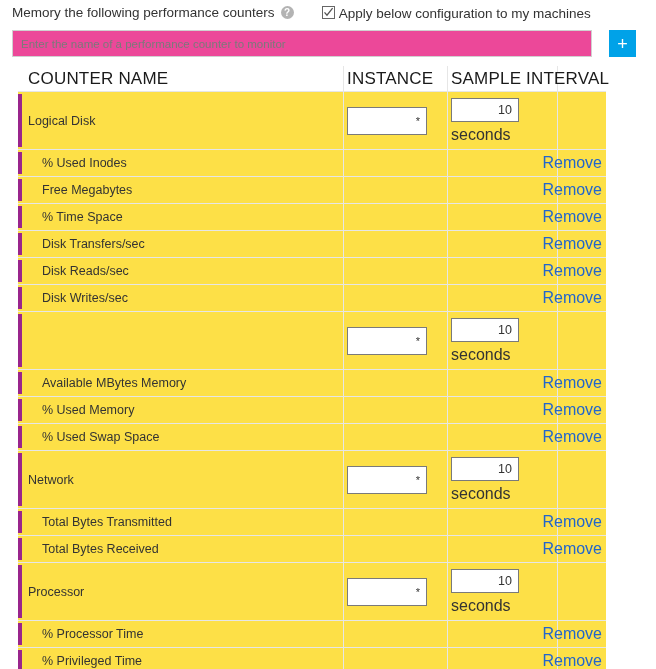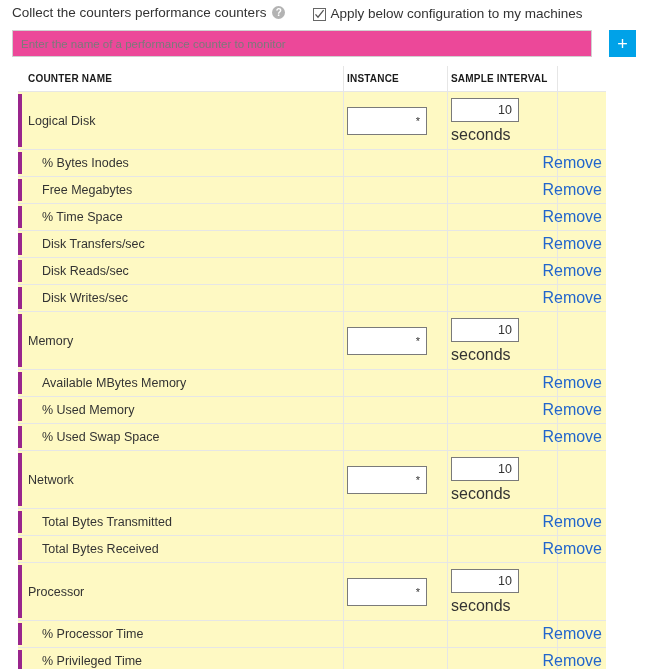--- a/index.html
+++ b/index.html
@@ -43,21 +43,21 @@
     font-weight: bold;
     text-align: center;
     line-height: 13px;
     margin-left: 6px;
     vertical-align: 1px;
     cursor: pointer;
   }
   .apply-wrap {
     margin-left: 28px;
     display: flex;
-    align-items: flex-end;
+    align-items: flex-start;
     white-space: nowrap;
   }
   .chk {
     width: 11px;
     height: 11px;
     border: 1px solid #666666;
     background: #ffffff;
     position: relative;
     display: inline-block;
     margin-right: 4px;
@@ -118,35 +118,35 @@
     left: 18px; top: 66px;
     width: 588px;
   }
   .thead {
     height: 25px;
     position: relative;
   }
   .th {
     position: absolute;
     top: 0;
-    font-size: 10px;
-    font-weight: bold;
+    font-size: 17px;
+    font-weight: normal;
     color: #1a1a1a;
     letter-spacing: 0.2px;
     line-height: 25px;
     white-space: nowrap;
   }
   .th-name { left: 10px; }
   .th-instance { left: 329px; }
   .th-interval { left: 433px; text-align: right; }
 
   .row {
     position: relative;
     border-top: 1px solid #e6e6e6;
-    background: #fef9c3;
+    background: #fde047;
   }
   .row .accent {
     position: absolute;
     left: 0;
     top: 2px;
     bottom: 2px;
     width: 4px;
     background: #99258c;
   }
   .row-group { height: 57px; }
@@ -245,21 +245,21 @@
     cursor: pointer;
     text-decoration: none;
     white-space: nowrap;
   }
 </style>
 </head>
 <body>
 
 <div class="top-bar">
   <span class="collect-label">
-    <span>Collect the counters performance counters</span><span class="help-icon">?</span>
+    <span>Memory the following performance counters</span><span class="help-icon">?</span>
   </span>
   <label class="apply-wrap">
     <span class="chk">
       <svg width="11" height="11" viewBox="0 0 11 11">
         <path d="M1.5 5.4 L4 8.2 L9.6 1.2" stroke="#555555" stroke-width="1.3" fill="none"></path>
       </svg>
     </span>
     <span class="apply-label">Apply below configuration to my machines</span>
   </label>
 </div>
@@ -294,21 +294,21 @@
           <input type="text" class="int-input" value="10" style="">
           <div class="int-unit">seconds</div>
         </div>
         <div class="cell-remove"></div>
       </div>
       <div class="row row-child">
         <div class="accent"></div>
         <div class="vline vline-a"></div>
         <div class="vline vline-b"></div>
         <div class="vline vline-c"></div>
-        <div class="cell-name">% Bytes Inodes</div>
+        <div class="cell-name">% Used Inodes</div>
         <div class="cell-remove">
           <a class="remove-link">Remove</a>
         </div>
       </div>
       <div class="row row-child">
         <div class="accent"></div>
         <div class="vline vline-a"></div>
         <div class="vline vline-b"></div>
         <div class="vline vline-c"></div>
         <div class="cell-name">Free Megabytes</div>
@@ -354,21 +354,20 @@
         <div class="cell-name">Disk Writes/sec</div>
         <div class="cell-remove">
           <a class="remove-link">Remove</a>
         </div>
       </div>
       <div class="row row-group">
         <div class="accent"></div>
         <div class="vline vline-a"></div>
         <div class="vline vline-b"></div>
         <div class="vline vline-c"></div>
-        <div class="cell-name">Memory</div>
         <div class="cell-instance">
           <input type="text" class="inst-input" value="*" style="">
         </div>
         <div class="cell-interval">
           <input type="text" class="int-input" value="10" style="">
           <div class="int-unit">seconds</div>
         </div>
         <div class="cell-remove"></div>
       </div>
       <div class="row row-child">

